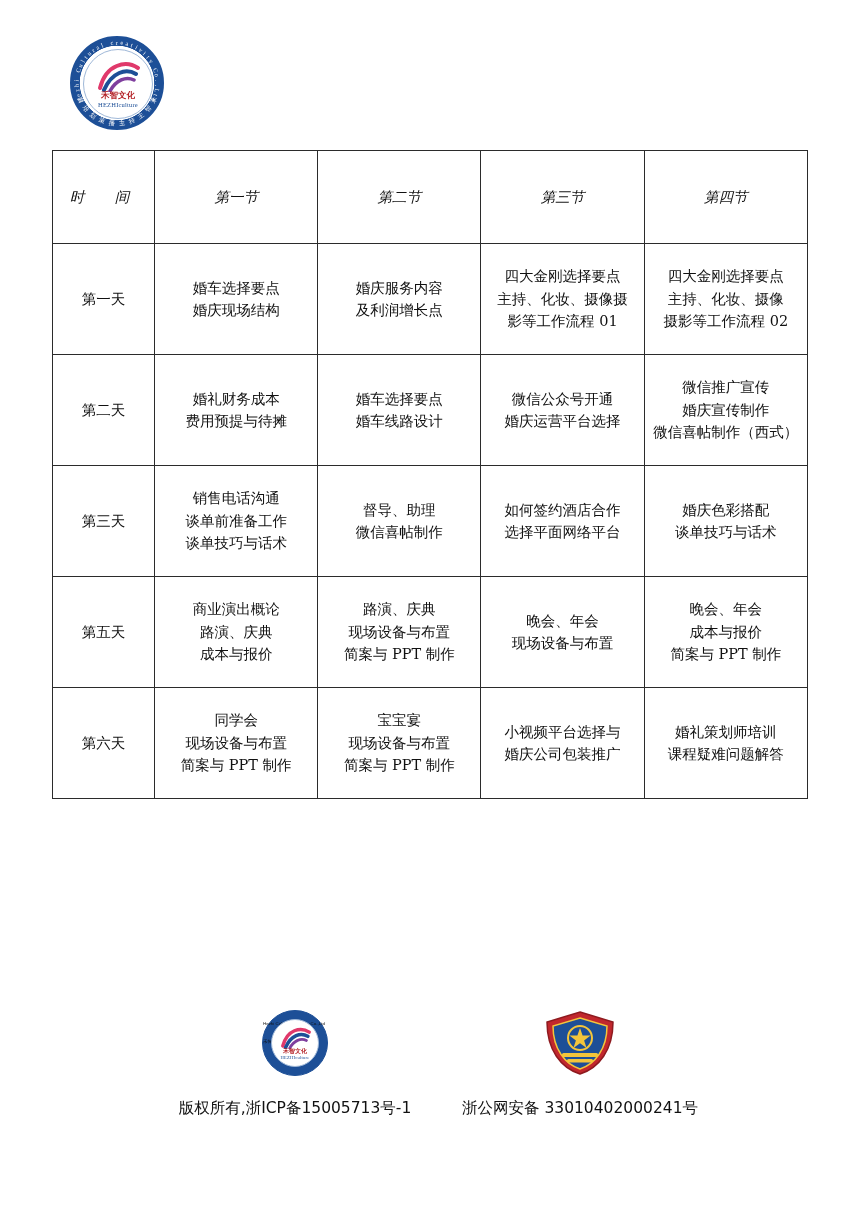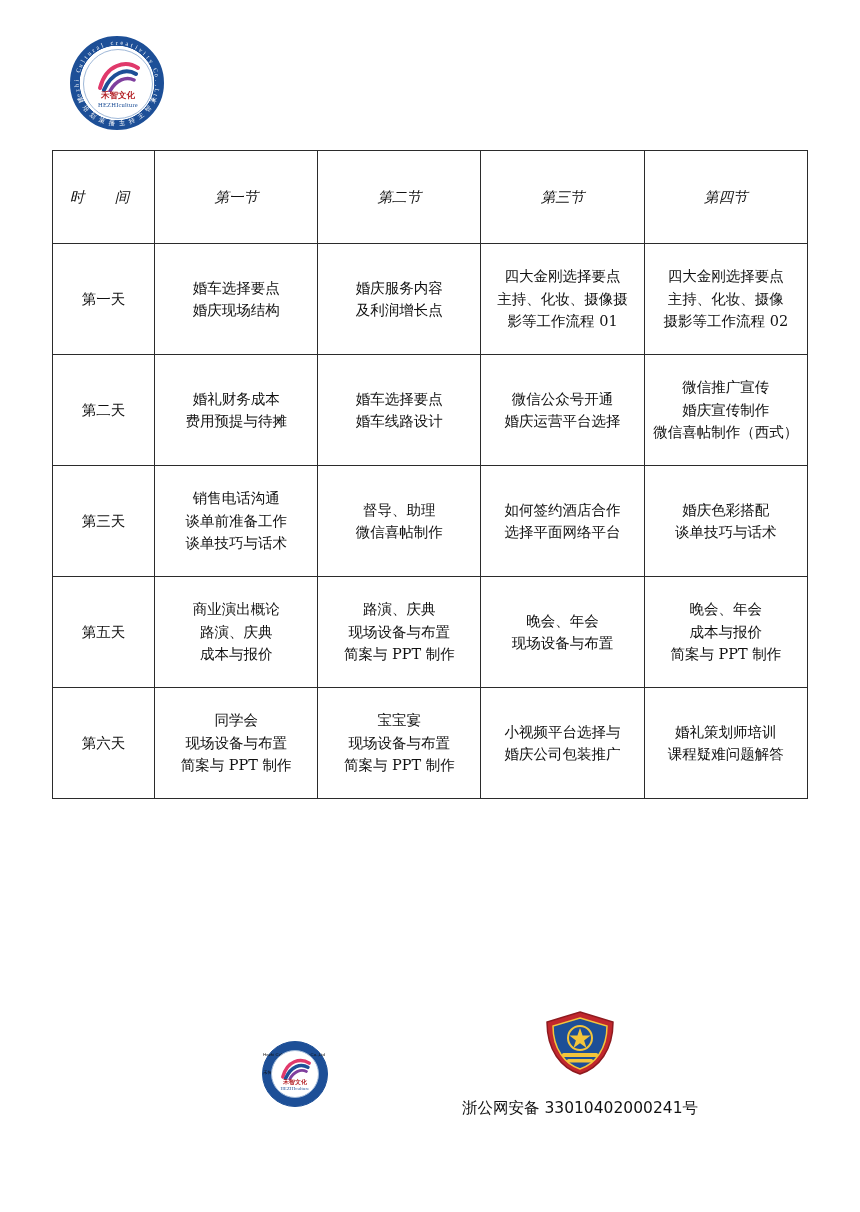--- a/index.html
+++ b/index.html
@@ -414,20 +414,21 @@
         <div class="logo-inner">
           <svg class="logo-swirl" viewBox="0 0 46 34">
             <path d="M4 30 C10 6, 30 2, 42 10" stroke="#e0396b" stroke-width="5" fill="none" stroke-linecap="round"></path>
             <path d="M8 32 C16 14, 30 10, 40 16" stroke="#1d4f97" stroke-width="5" fill="none" stroke-linecap="round"></path>
             <path d="M14 33 C20 22, 30 18, 38 22" stroke="#7f3f9e" stroke-width="4" fill="none" stroke-linecap="round"></path>
           </svg>
           <div class="logo-cn">禾智文化</div>
           <div class="logo-en">HEZHIculture</div>
         </div>
       </div>
+      <div class="footer-text">版权所有,浙ICP备15005713号-1</div>
     </div>
 
     <div class="footer-col mid">
       <div class="police-badge">
         <svg viewBox="0 0 74 66" width="74" height="66">
           <path d="M37 2 L70 12 C70 40, 56 58, 37 64 C18 58, 4 40, 4 12 Z" fill="#c1272d" stroke="#8e1a1f" stroke-width="1.5"></path>
           <path d="M37 8 L64 16 C64 39, 52 54, 37 59 C22 54, 10 39, 10 16 Z" fill="#1d4f97" stroke="#f3c53b" stroke-width="1.5"></path>
           <circle cx="37" cy="28" r="12" fill="none" stroke="#f3c53b" stroke-width="2"></circle>
           <path d="M37 18 l2.6 7.6 h8 l-6.5 4.8 2.5 7.6 -6.6-4.7 -6.6 4.7 2.5-7.6 -6.5-4.8 h8 Z" fill="#f3c53b"></path>
           <rect x="19" y="43" width="36" height="4" rx="1.5" fill="#f3c53b"></rect>

